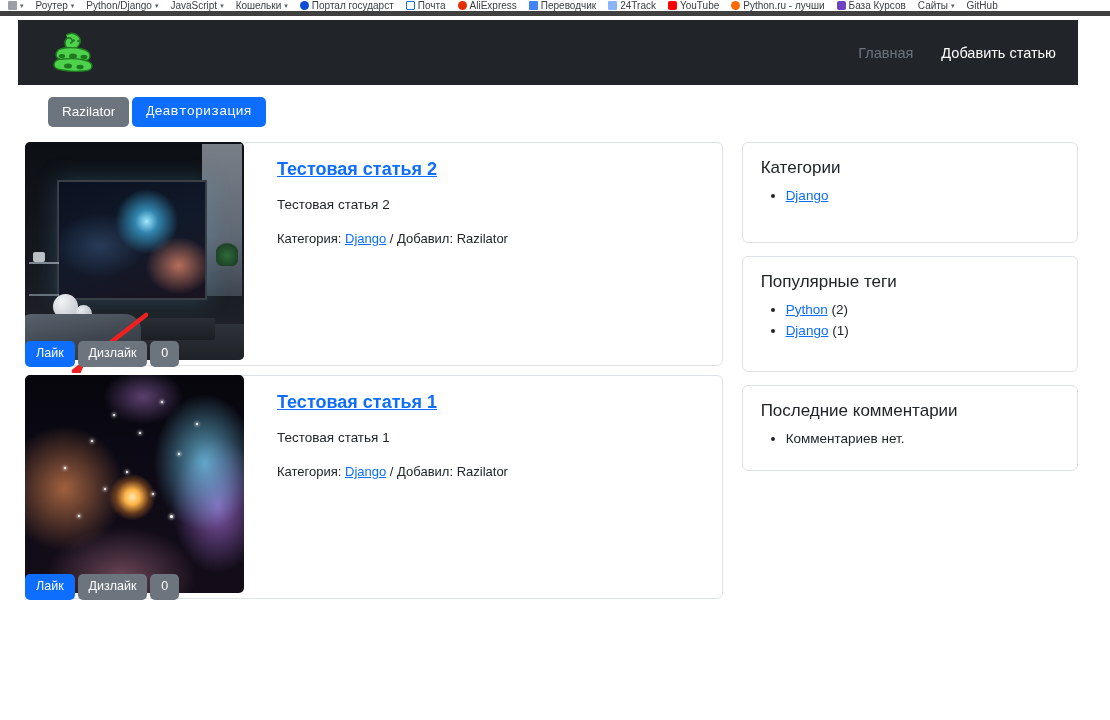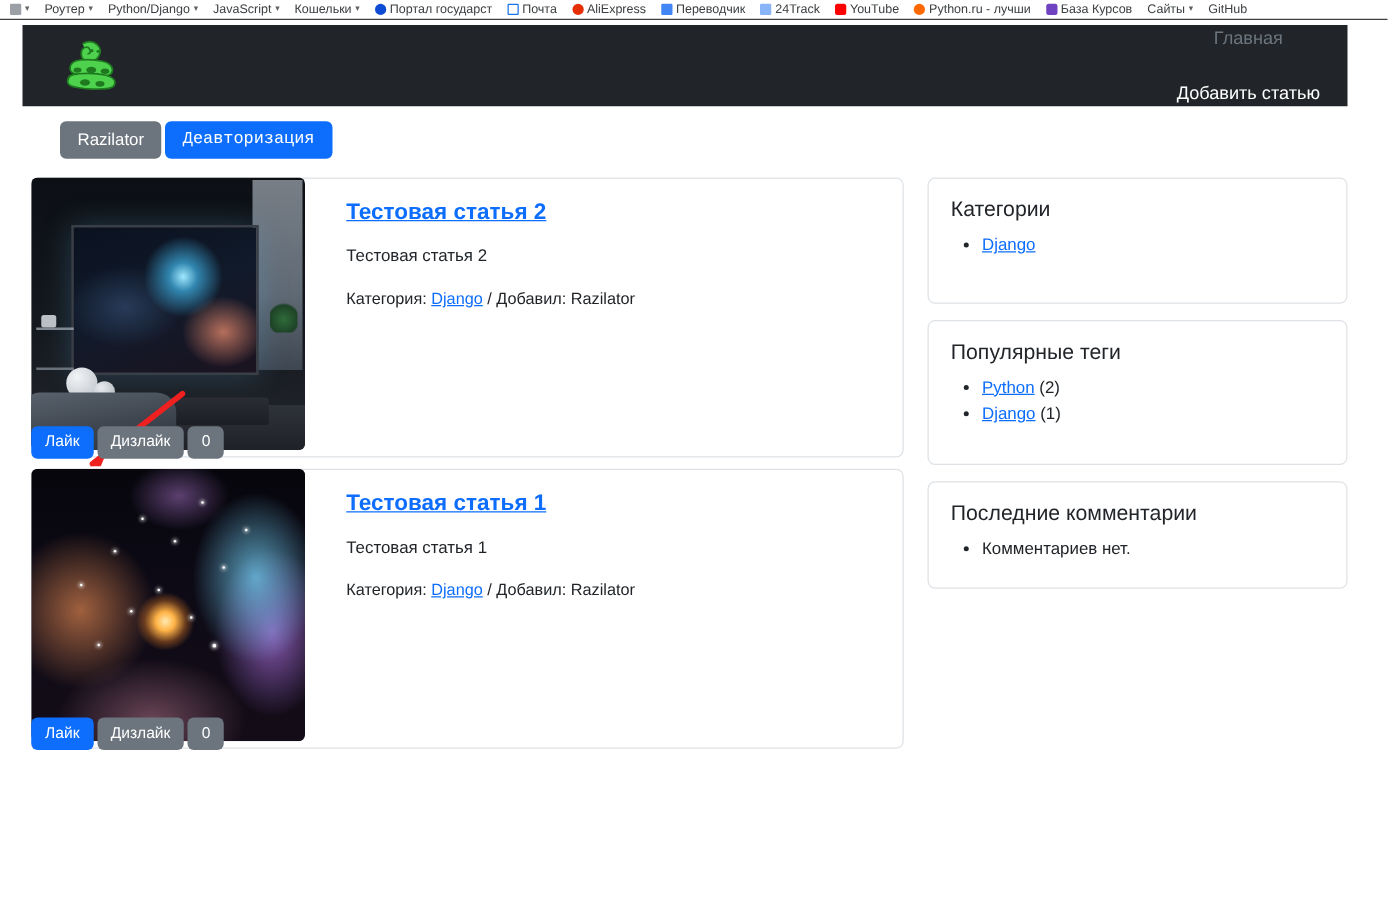--- a/index.html
+++ b/index.html
@@ -10,21 +10,21 @@
     background: #ffffff;
     font-family: "Liberation Sans", sans-serif;
   }
 
   
   .bookmarks-bar {
     position: absolute;
     top: 0; left: 0;
     width: 1110px; height: 16px;
     background: #ffffff;
-    border-bottom: 1px solid #404040;
+    border-bottom: 5px solid #404040;
     display: flex;
     align-items: center;
     gap: 0px;
     overflow: hidden;
     white-space: nowrap;
     padding-left: 2px;
   }
   .bm {
     display: inline-flex;
     align-items: center;
@@ -69,21 +69,21 @@
   .navbar {
     height: 65px;
     background: #212529;
     display: flex;
     align-items: center;
     justify-content: space-between;
     padding: 0 22px 0 28px;
     border-radius: 0;
   }
   .brand { display: flex; align-items: center; }
-  .nav-links { display: flex; align-items: center; gap: 28px; flex-direction: column; }
+  .nav-links { display: flex; align-items: center; gap: 28px; }
   .nav-link {
     font-size: 14.5px;
     color: #ffffff;
     text-decoration: none;
     font-weight: 400;
   }
   .nav-link.muted { color: #6c757d; }
   .nav-link.active { font-weight: 400; }
 
   

